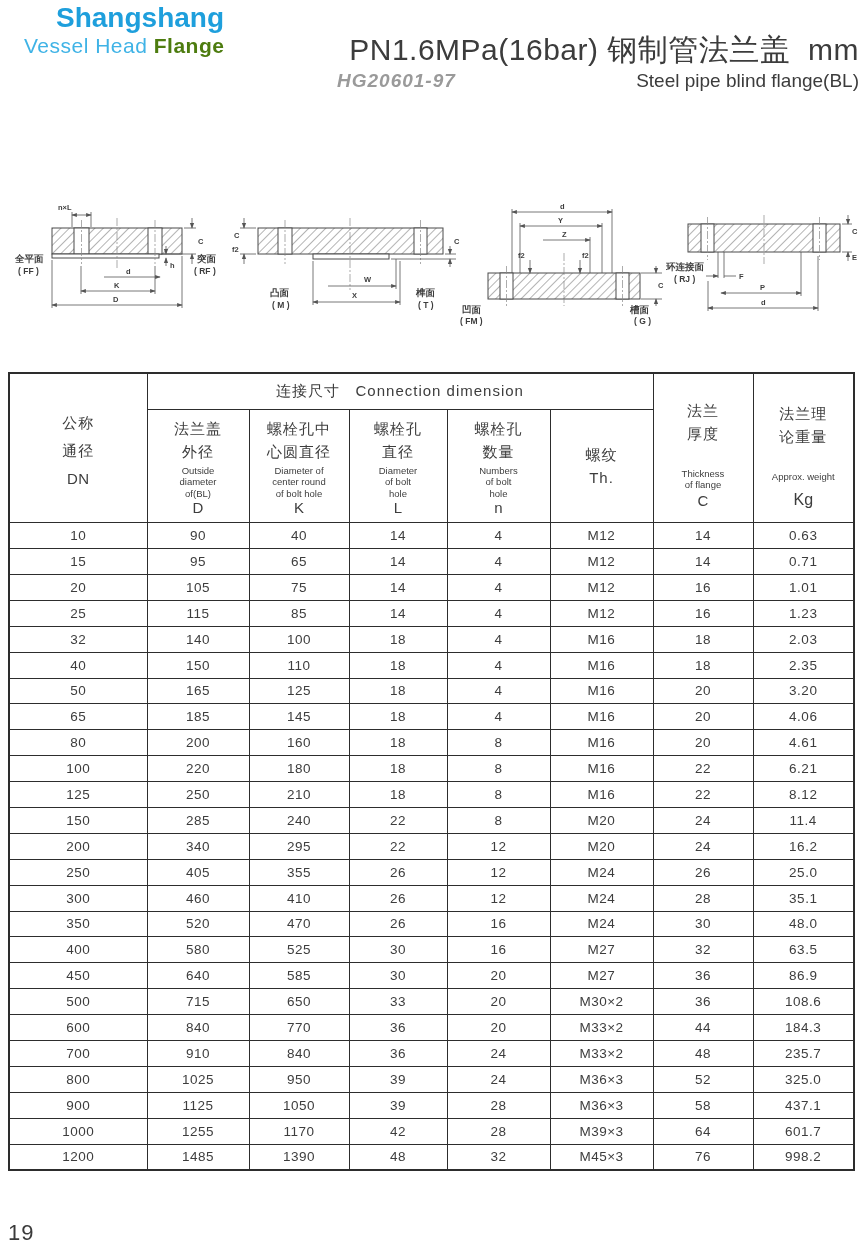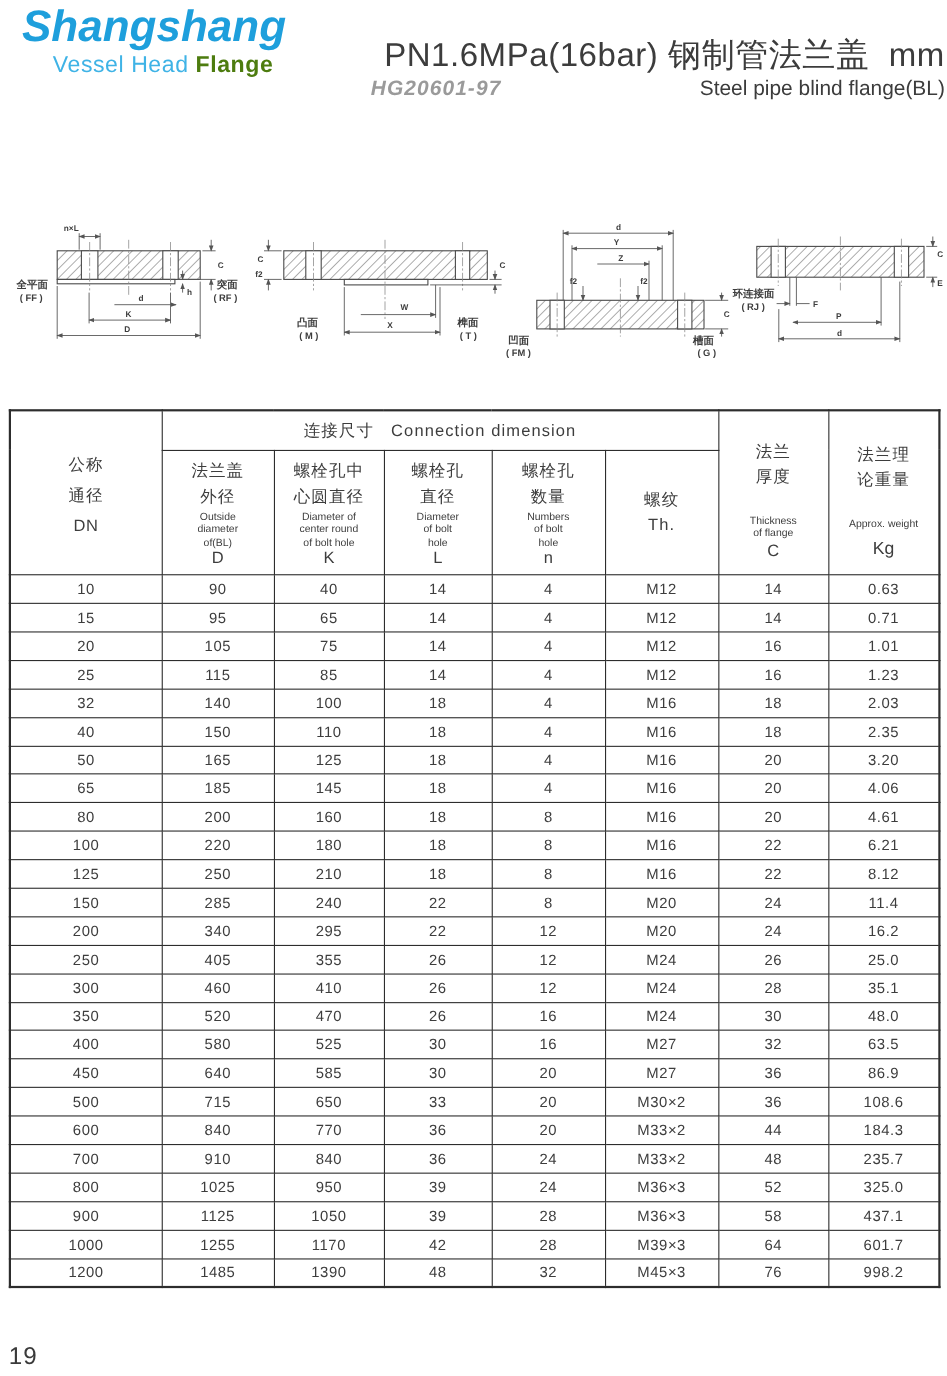--- a/index.html
+++ b/index.html
@@ -2,23 +2,23 @@
 <html><head>
 <meta charset="utf-8">
 <style>
   * { margin:0; padding:0; box-sizing:border-box; }
   html,body { background:#ffffff; }
   body { font-family:"Liberation Sans","DejaVu Sans",sans-serif; color:#3d3d3d; }
   .page { position:relative; width:861px; height:1251px; background:#fff; overflow:hidden; }
 
   
   .logo { position:absolute; left:20px; top:2px; }
-  .logo-main { font-size:40px; font-weight:bold; font-style:italic; color:#1e9fdc; letter-spacing:0px; }
+  .logo-main { font-size:28px; font-weight:bold; color:#1e9fdc; letter-spacing:0px;margin-left:36px; }
   .logo-sub { font-size:21px; margin-top:0px; padding-left:4px; letter-spacing:0.5px; }
-  .logo-sub .s1 { color:#3fb3e6; font-weight:normal;margin-left:24px; }
+  .logo-sub .s1 { color:#3fb3e6; font-weight:normal; }
   .logo-sub .s2 { color:#4d7c0f; font-weight:bold; }
 
   .main-title { position:absolute; top:30px; right:2px; font-size:30px; color:#3c3c3c; letter-spacing:0.5px; white-space:pre; }
   .standard   { position:absolute; left:337px; top:70px; font-size:19px; font-weight:bold; font-style:italic; color:#9a9a9a; letter-spacing:1px; }
   .subtitle   { position:absolute; right:2px; top:70px; font-size:19px; color:#3c3c3c; }
 
   
   .drawings { position:absolute; left:0; top:198px; width:833px; height:130px; }
   .drw { position:absolute; top:0; }
   .drw svg { display:block; }

